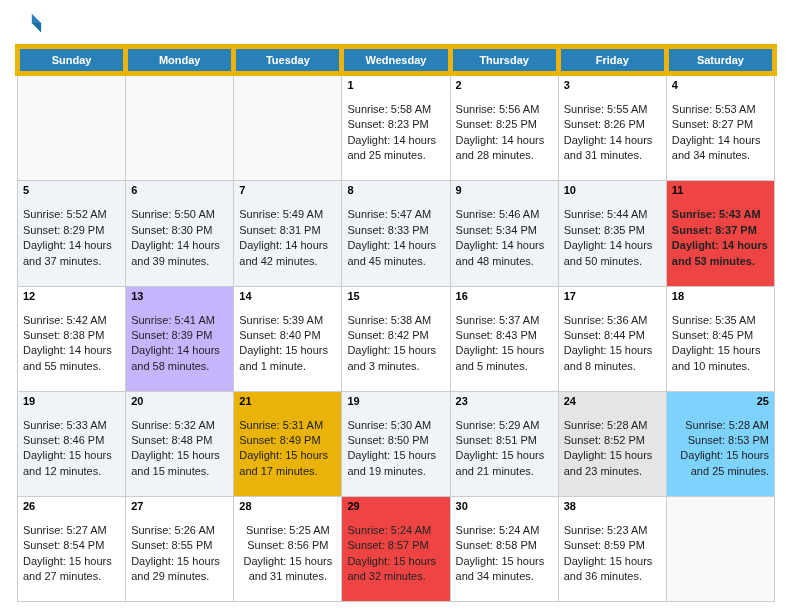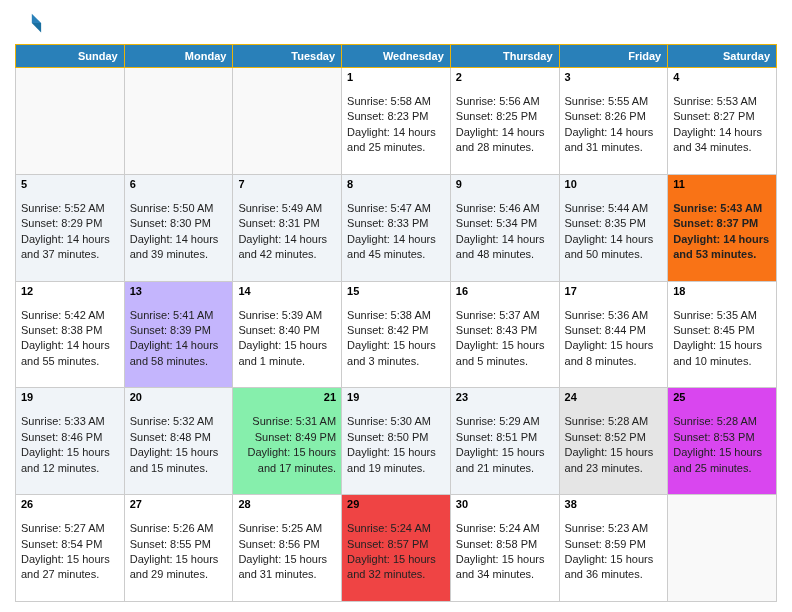--- a/index.html
+++ b/index.html
@@ -55,24 +55,24 @@
     }
     .calendar {
       flex: 1;
       border-collapse: collapse;
       width: 100%;
       font-size: 10.5px;
     }
     .calendar th {
       background: #2980b9;
       color: #fff;
-      text-align: right;
+      text-align: center;
       padding: 5px 6px;
       font-size: 11px;
-      border: 1px solid #eab308;
+      border: 5px solid #eab308;
     }
     .calendar td {
       border: 1px solid #ccc;
       vertical-align: top;
       padding: 3px 5px;
       width: calc(100% / 7);
       height: 85px;
     }
     .cell-num {
       font-weight: bold;
@@ -202,21 +202,21 @@
 Daylight: 14 hours
 and 48 minutes.</div>
           </td>
           <td style="background: rgb(240, 244, 248);">
             <span class="cell-num">10</span>
             <div class="cell-info" style="white-space: pre-line;">Sunrise: 5:44 AM
 Sunset: 8:35 PM
 Daylight: 14 hours
 and 50 minutes.</div>
           </td>
-          <td style="background: #f97316;">
+          <td style="background: #ef4444;">
             <span class="cell-num">11</span>
             <div class="cell-info" style="white-space: pre-line; font-weight: bold;">Sunrise: 5:43 AM
 Sunset: 8:37 PM
 Daylight: 14 hours
 and 53 minutes.</div>
           </td>
         </tr>
         <tr>
           <td style="background: rgb(255, 255, 255);">
             <span class="cell-num">12</span>
@@ -276,21 +276,21 @@
 Daylight: 15 hours
 and 12 minutes.</div>
           </td>
           <td style="background: rgb(240, 244, 248);">
             <span class="cell-num">20</span>
             <div class="cell-info" style="white-space: pre-line;">Sunrise: 5:32 AM
 Sunset: 8:48 PM
 Daylight: 15 hours
 and 15 minutes.</div>
           </td>
-          <td style="background: #86efac; text-align: right;">
+          <td style="background: #eab308;">
             <span class="cell-num">21</span>
             <div class="cell-info" style="white-space: pre-line;">Sunrise: 5:31 AM
 Sunset: 8:49 PM
 Daylight: 15 hours
 and 17 minutes.</div>
           </td>
           <td style="background: rgb(240, 244, 248);">
             <span class="cell-num">19</span>
             <div class="cell-info" style="white-space: pre-line;">Sunrise: 5:30 AM
 Sunset: 8:50 PM
@@ -304,21 +304,21 @@
 Daylight: 15 hours
 and 21 minutes.</div>
           </td>
           <td style="background: #e5e5e5;">
             <span class="cell-num">24</span>
             <div class="cell-info" style="white-space: pre-line;">Sunrise: 5:28 AM
 Sunset: 8:52 PM
 Daylight: 15 hours
 and 23 minutes.</div>
           </td>
-          <td style="background: #d946ef;">
+          <td style="background: #7dd3fc; text-align: right;">
             <span class="cell-num">25</span>
             <div class="cell-info" style="white-space: pre-line;">Sunrise: 5:28 AM
 Sunset: 8:53 PM
 Daylight: 15 hours
 and 25 minutes.</div>
           </td>
         </tr>
         <tr>
           <td style="background: rgb(255, 255, 255);">
             <span class="cell-num">26</span>
@@ -329,21 +329,21 @@
           </td>
           <td style="background: rgb(255, 255, 255);">
             <span class="cell-num">27</span>
             <div class="cell-info" style="white-space: pre-line;">Sunrise: 5:26 AM
 Sunset: 8:55 PM
 Daylight: 15 hours
 and 29 minutes.</div>
           </td>
           <td style="background: rgb(255, 255, 255);">
             <span class="cell-num">28</span>
-            <div class="cell-info" style="white-space: pre-line;">Sunrise: 5:25 AM
+            <div class="cell-info" style="white-space: pre-line; text-align: center;">Sunrise: 5:25 AM
 Sunset: 8:56 PM
 Daylight: 15 hours
 and 31 minutes.</div>
           </td>
           <td style="background: #ef4444;">
             <span class="cell-num">29</span>
             <div class="cell-info" style="white-space: pre-line;">Sunrise: 5:24 AM
 Sunset: 8:57 PM
 Daylight: 15 hours
 and 32 minutes.</div>

